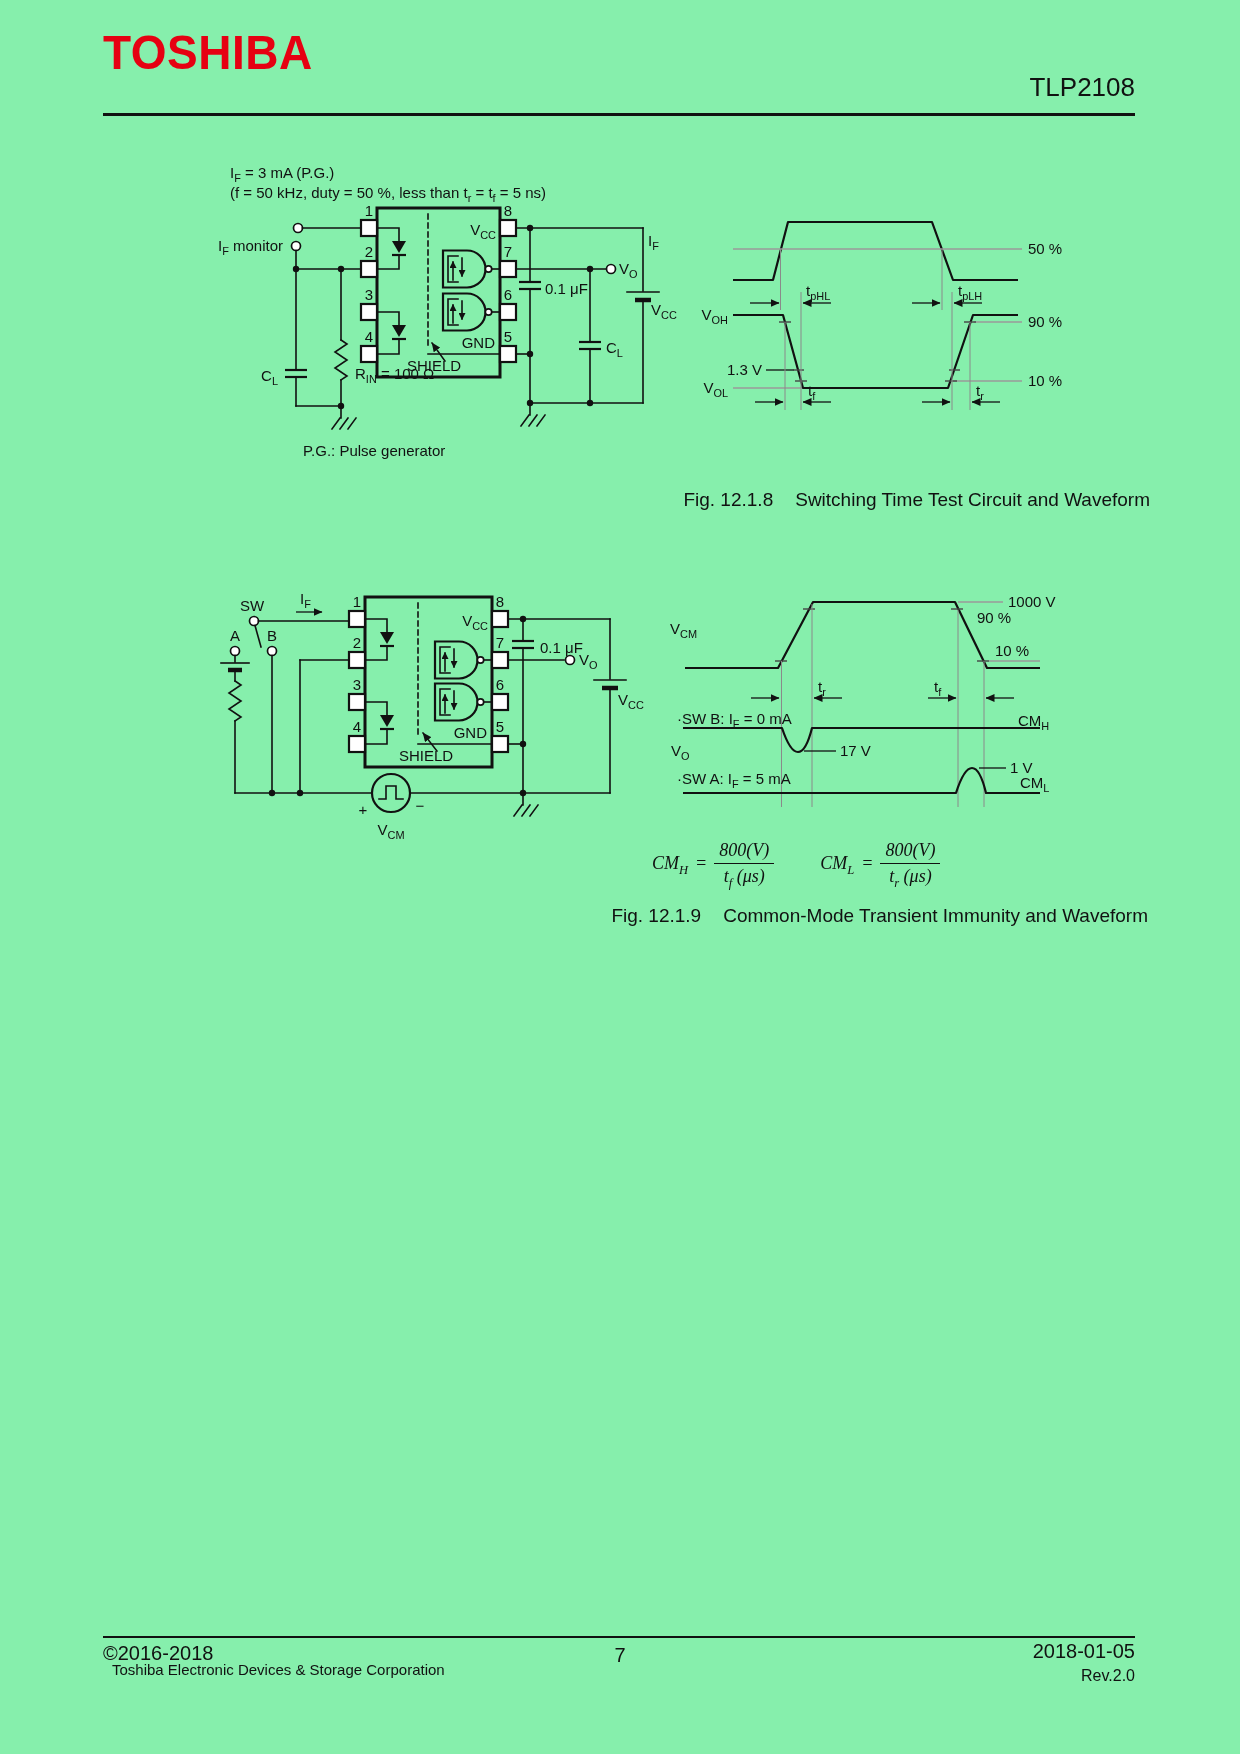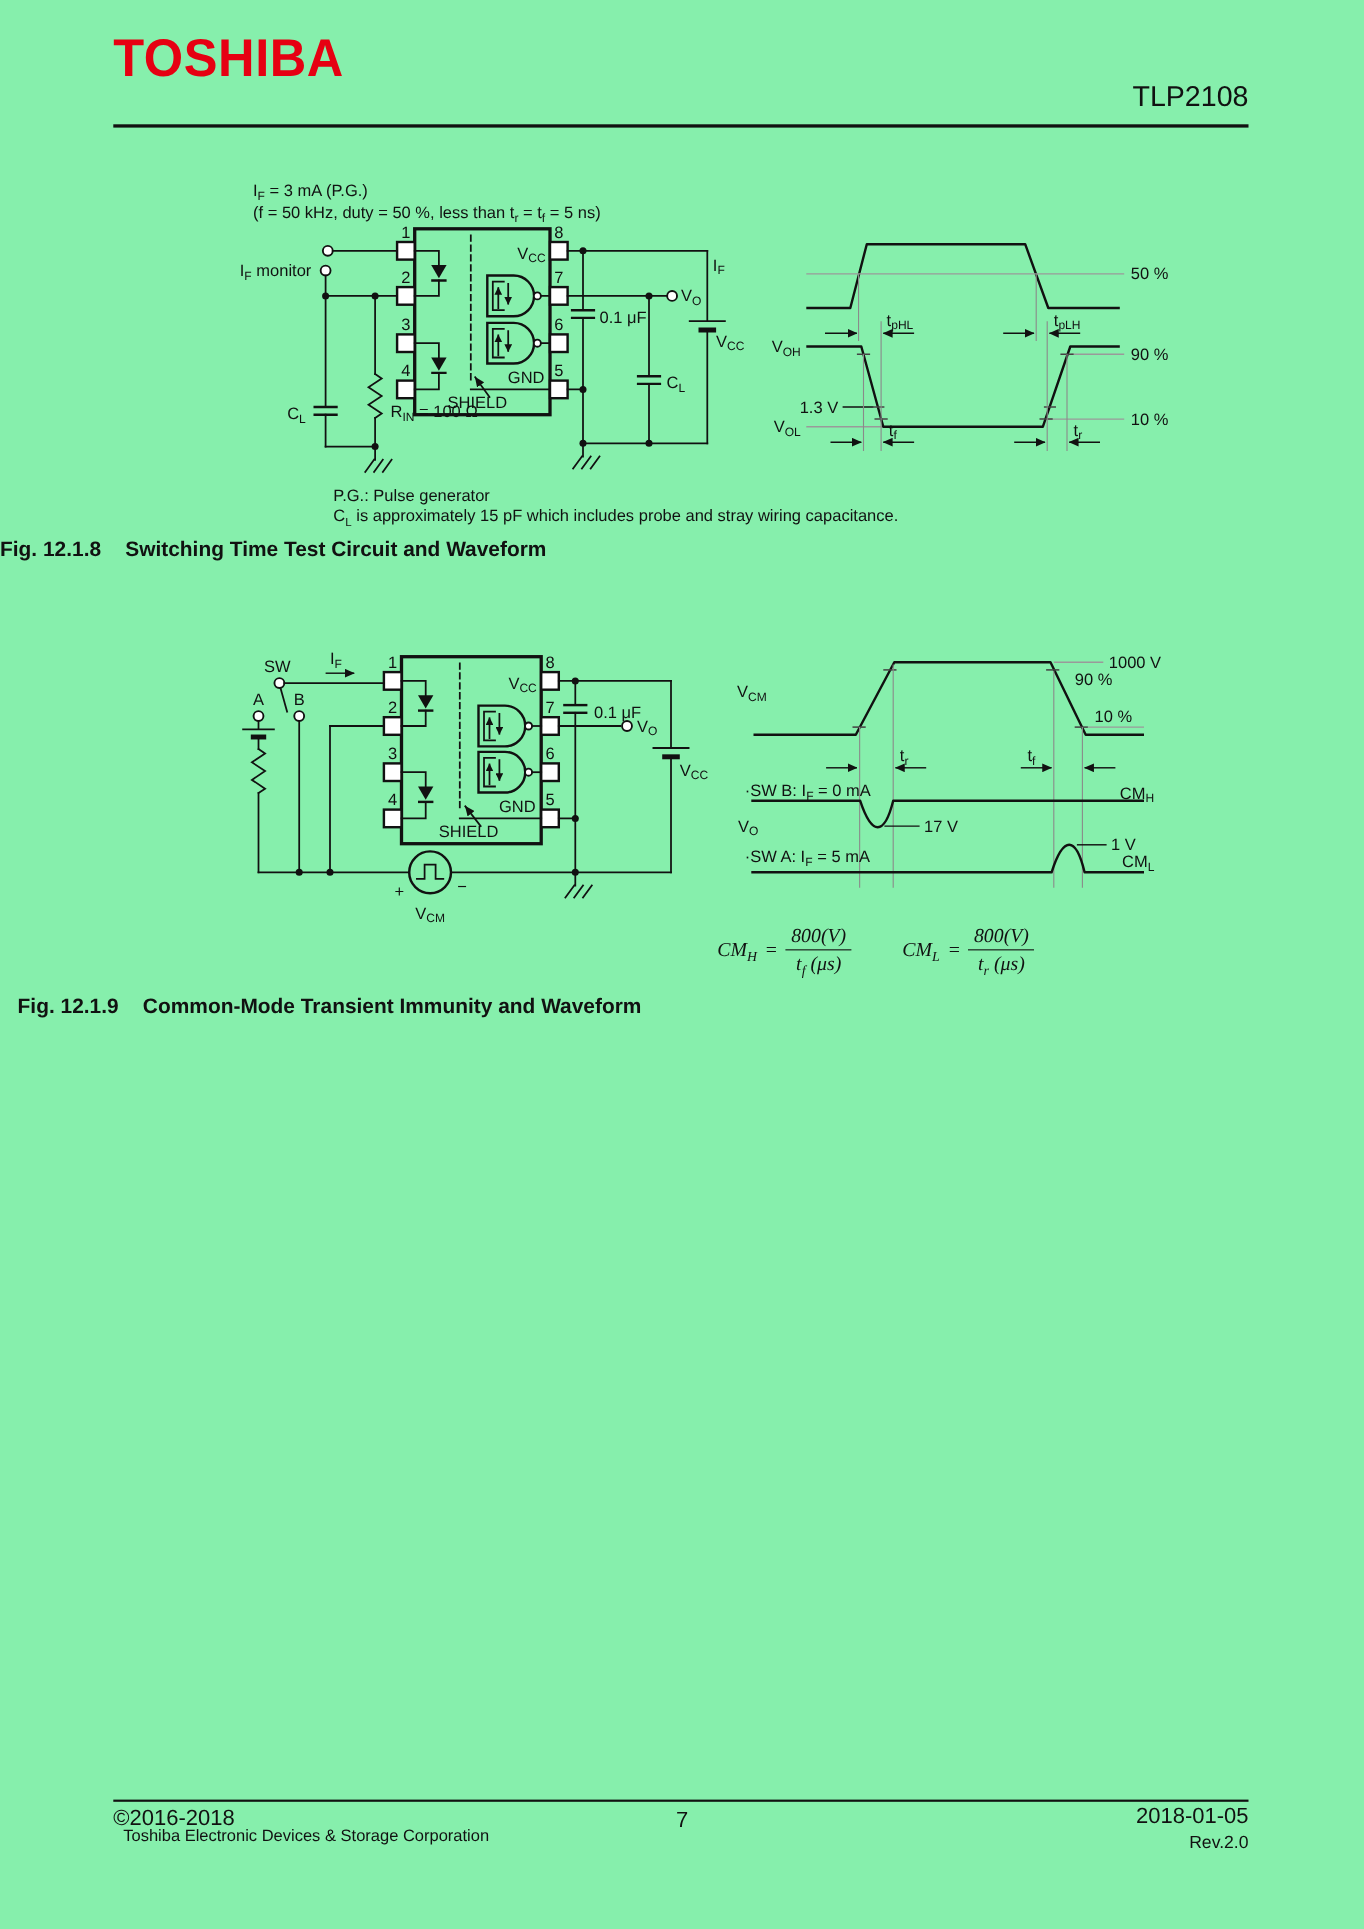--- a/index.html
+++ b/index.html
@@ -18,22 +18,22 @@
   svg .box{stroke:#111;stroke-width:3;fill:none;}
   svg .pinsq{stroke:#111;stroke-width:2.2;fill:#fff;}
   svg .wave{stroke:#111;stroke-width:2.2;fill:none;stroke-linejoin:round;}
   svg .ref{stroke:#9a9a9a;stroke-width:1.3;fill:none;}
   svg .guide{stroke:#8a8a8a;stroke-width:1;fill:none;}
   svg .tick{stroke:#444;stroke-width:1.4;fill:none;}
   svg .meas{stroke:#111;stroke-width:1.3;fill:none;}
   svg .dot{fill:#111;stroke:none;}
   svg .term{fill:#fff;stroke:#111;stroke-width:1.7;}
   
-  .notes{left:303px;top:441px;font-size:15px;line-height:19px;}
-  .caption{font-weight:bold;font-size:19px;text-align:left;}
+  .notes{left:303px;top:441px;font-size:15px;line-height:19px;text-align:center;}
+  .caption{font-weight:normal;font-size:19px;text-align:right;}
   .cap1{left:0;top:489px;width:1150px;}
   .cap2{left:16px;top:905px;width:1132px;}
   .caption .capnum{margin-right:22px;}
   sub{font-size:70%;line-height:0;}
   
   .formulas{left:652px;top:840px;display:flex;gap:46px;align-items:center;
             font-family:"Liberation Serif","DejaVu Serif",serif;font-style:italic;font-size:18px;}
   .formula{display:flex;align-items:center;gap:7px;}
   .frac{display:inline-block;text-align:center;vertical-align:middle;}
   .frac .num{display:block;border-bottom:1.4px solid #111;padding:0 5px 2px;}
@@ -221,21 +221,20 @@
       <line class="meas" x1="681" y1="260" x2="653" y2="260" marker-end="url(#mA)"></line>
       <text x="658" y="254"><tspan>t</tspan><tspan dy="3.5" font-size="73%">f</tspan></text>
       <line class="meas" x1="772" y1="260" x2="800" y2="260" marker-end="url(#mA)"></line>
       <line class="meas" x1="850" y1="260" x2="822" y2="260" marker-end="url(#mA)"></line>
       <text x="826" y="254"><tspan>t</tspan><tspan dy="3.5" font-size="73%">r</tspan></text>
     </g>
   </svg>
 
   <div class="abs notes">
     <div>P.G.: Pulse generator</div>
-    <div>C<sub>L</sub> is approximately 15 pF which includes probe and stray wiring capacitance.</div>
   </div>
 
   <div class="abs caption cap1">
     <span class="capnum">Fig. 12.1.8</span><span>Switching Time Test Circuit and Waveform</span>
   </div>
 
   <svg class="abs" style="left:150px;top:520px" width="920" height="330" viewBox="0 0 920 330">
 
     <g>
       <rect class="box" x="215" y="77" width="127" height="170"></rect>

